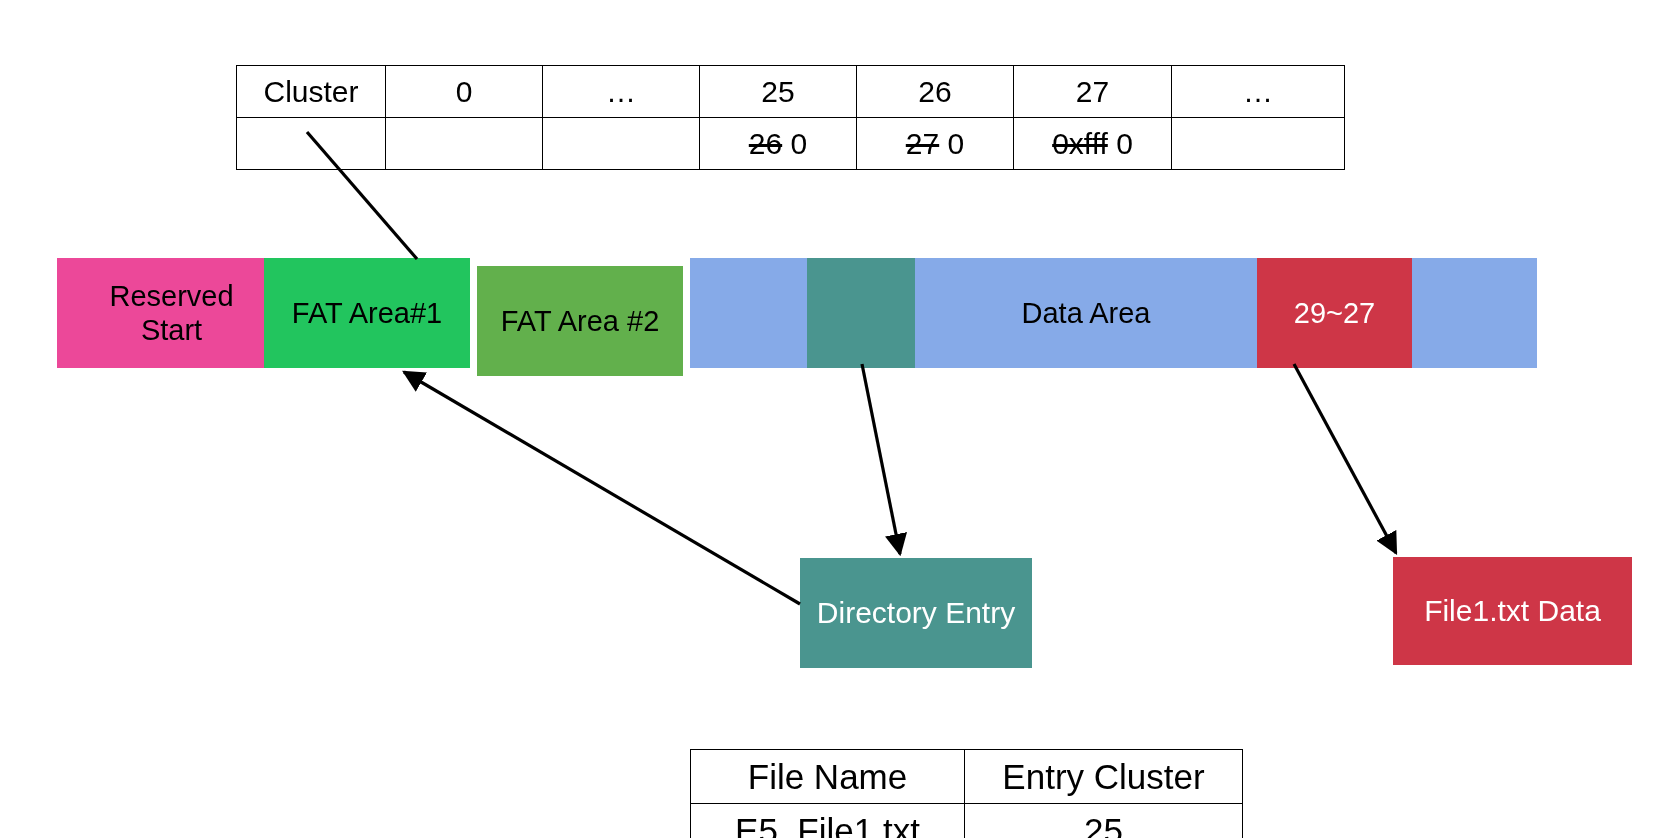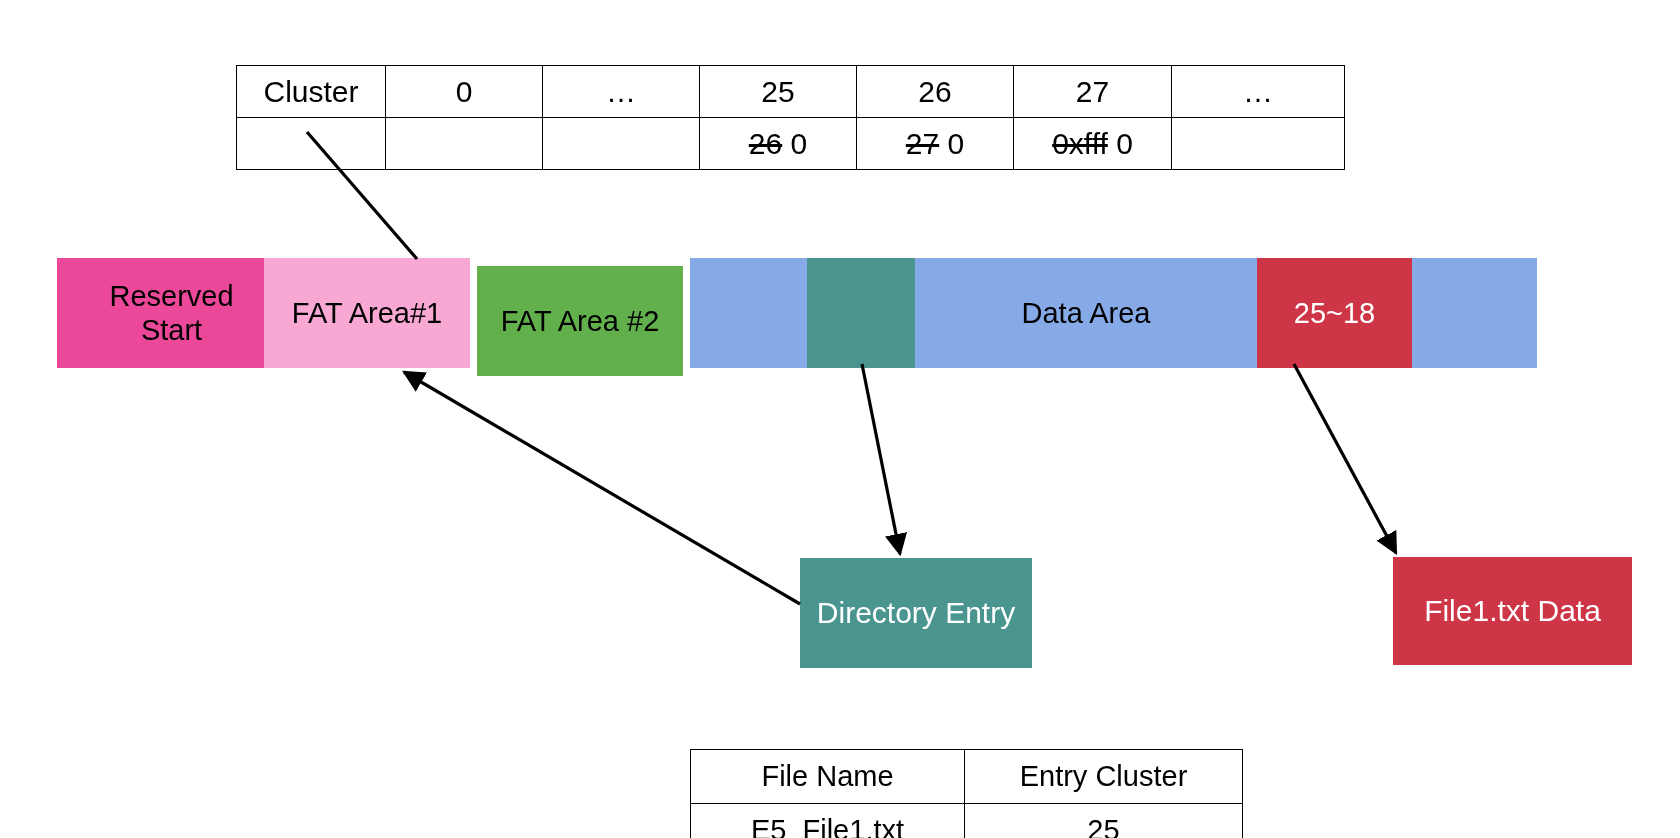--- a/index.html
+++ b/index.html
@@ -36,21 +36,21 @@
     vertical-align: middle;
     font-size: 30px;
     font-weight: 400;
     color: #000;
     padding: 0;
     white-space: nowrap;
   }
   #fat-table { left: 236px; top: 28px; width: 1101px; }
   #fat-table td { height: 51px; }
   #dir-table { left: 690px; top: 712px; width: 550px; }
-  #dir-table td { height: 53px; font-size: 29px; }
+  #dir-table td { height: 53px; font-size: 35px; }
 
   .strike { text-decoration: line-through; }
 
   
   .seg {
     position: absolute;
     top: 258px;
     height: 110px;
     display: flex;
     align-items: center;
@@ -115,31 +115,31 @@
   </tbody>
     </table>
 
   <div class="seg" style="left:57px;  width:229px; background:#ec4899; color:#000;">
     <div>
       <div>Reserved</div>
       <div>Start</div>
     </div>
   </div>
 
-  <div class="seg" style="left:264px; width:206px; background:#f9a8d4; color:#000;">FAT Area#1</div>
+  <div class="seg" style="left:264px; width:206px; background:#22c55e; color:#000;">FAT Area#1</div>
 
   <div class="seg" style="left:477px; width:206px; background:#62B04C; color:#000;margin-top:8px;">FAT Area #2</div>
 
   <div class="seg" style="left:690px; width:117px; background:#86AAE8; color:#000;"></div>
 
   <div class="seg" style="left:807px; width:108px; background:#4A958F; color:#fff;"></div>
 
   <div class="seg" style="left:915px; width:342px; background:#86AAE8; color:#000;">Data Area</div>
 
-  <div class="seg" style="left:1257px; width:155px; background:#CE3647; color:#fff;">25~18</div>
+  <div class="seg" style="left:1257px; width:155px; background:#CE3647; color:#fff;">29~27</div>
 
   <div class="seg" style="left:1412px; width:125px; background:#86AAE8; color:#000;"></div>
 
   <div class="callout" style="left:800px; top:558px; width:232px; height:110px; background:#4A958F;">Directory Entry</div>
 
   <div class="callout" style="left:1393px; top:557px; width:239px; height:108px; background:#CE3647;">File1.txt Data</div>
 
   <table class="tbl" id="dir-table">
     <tbody>
         <tr>

